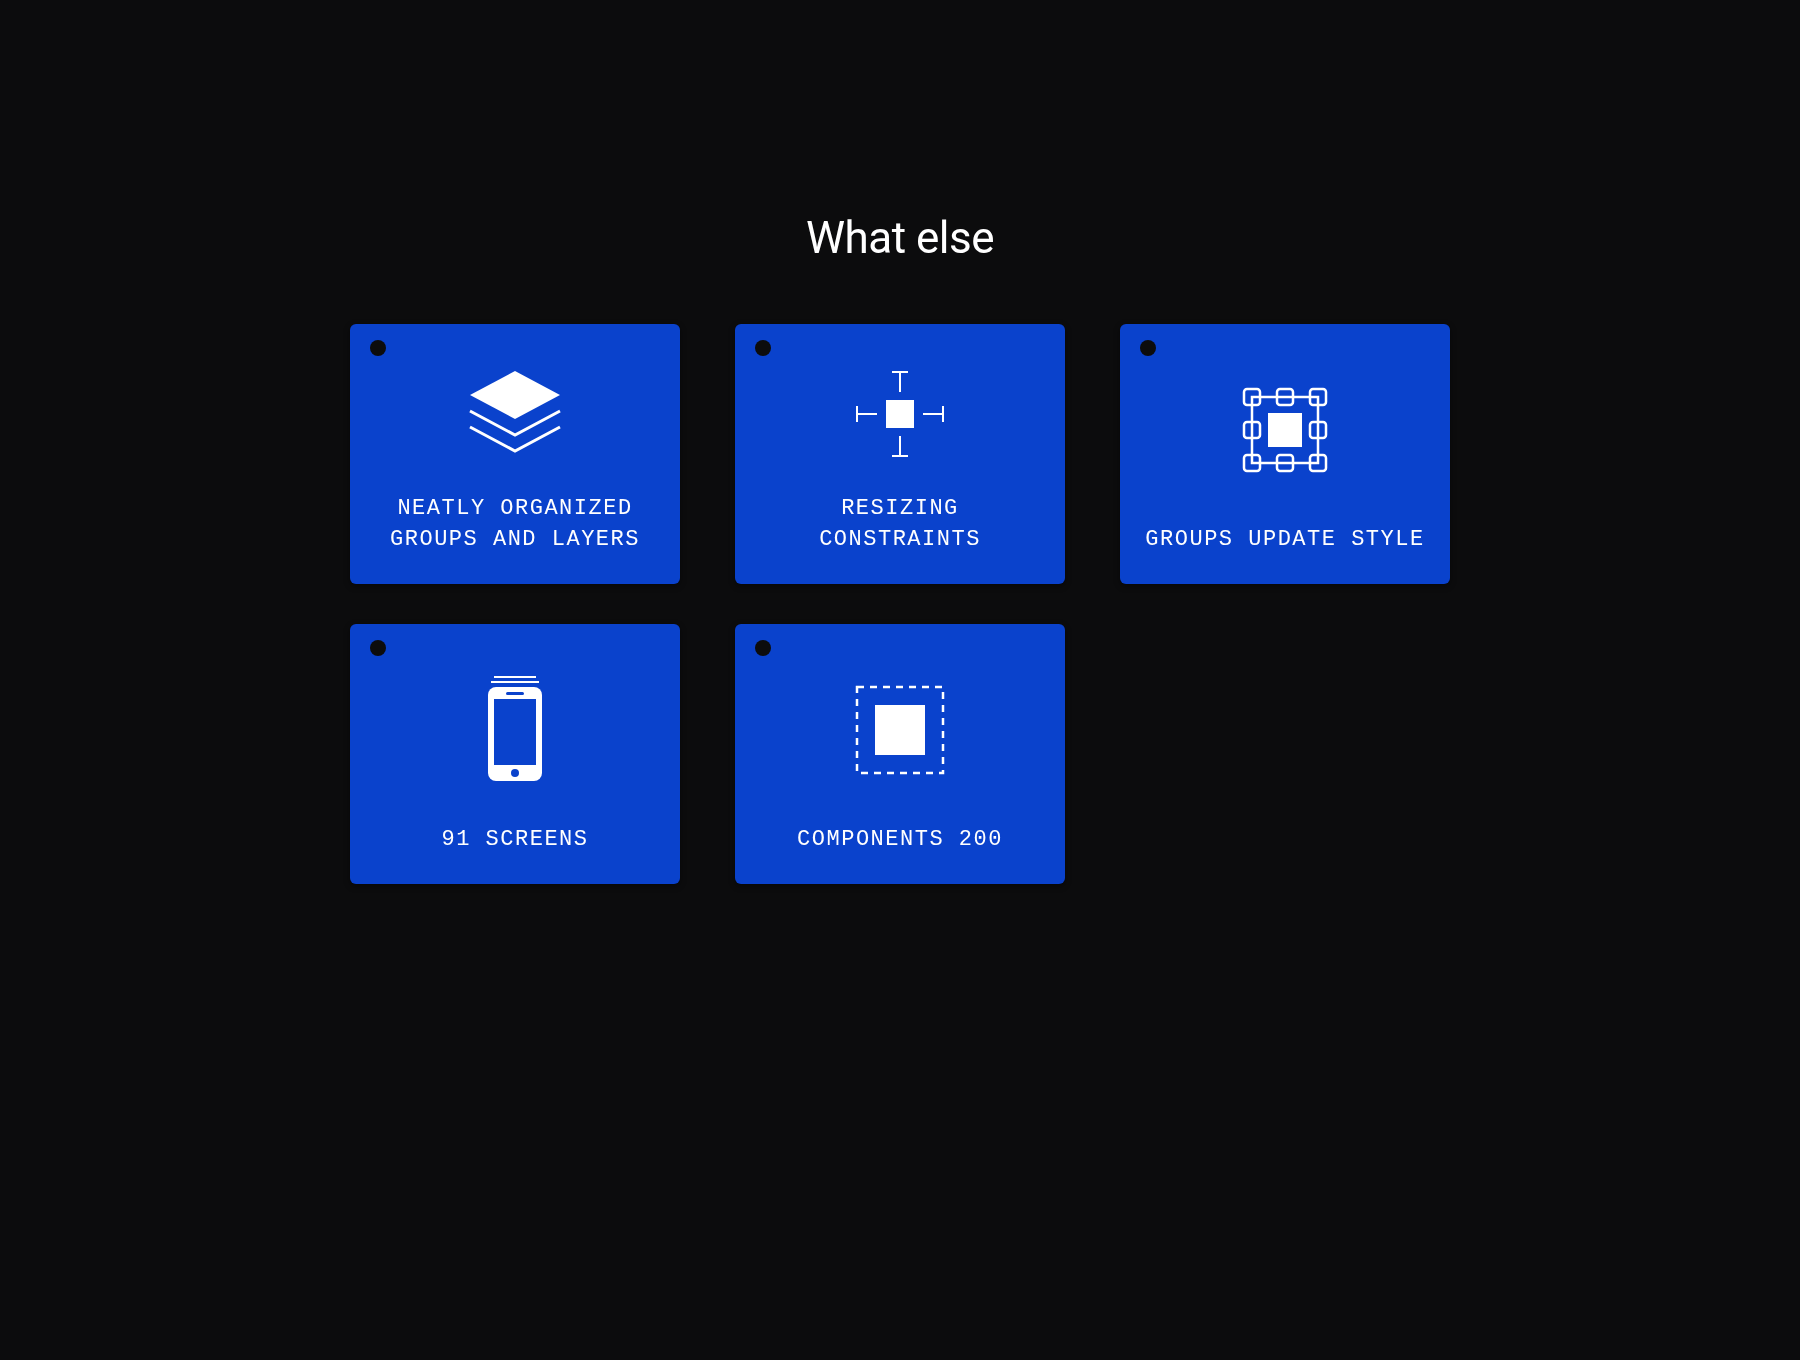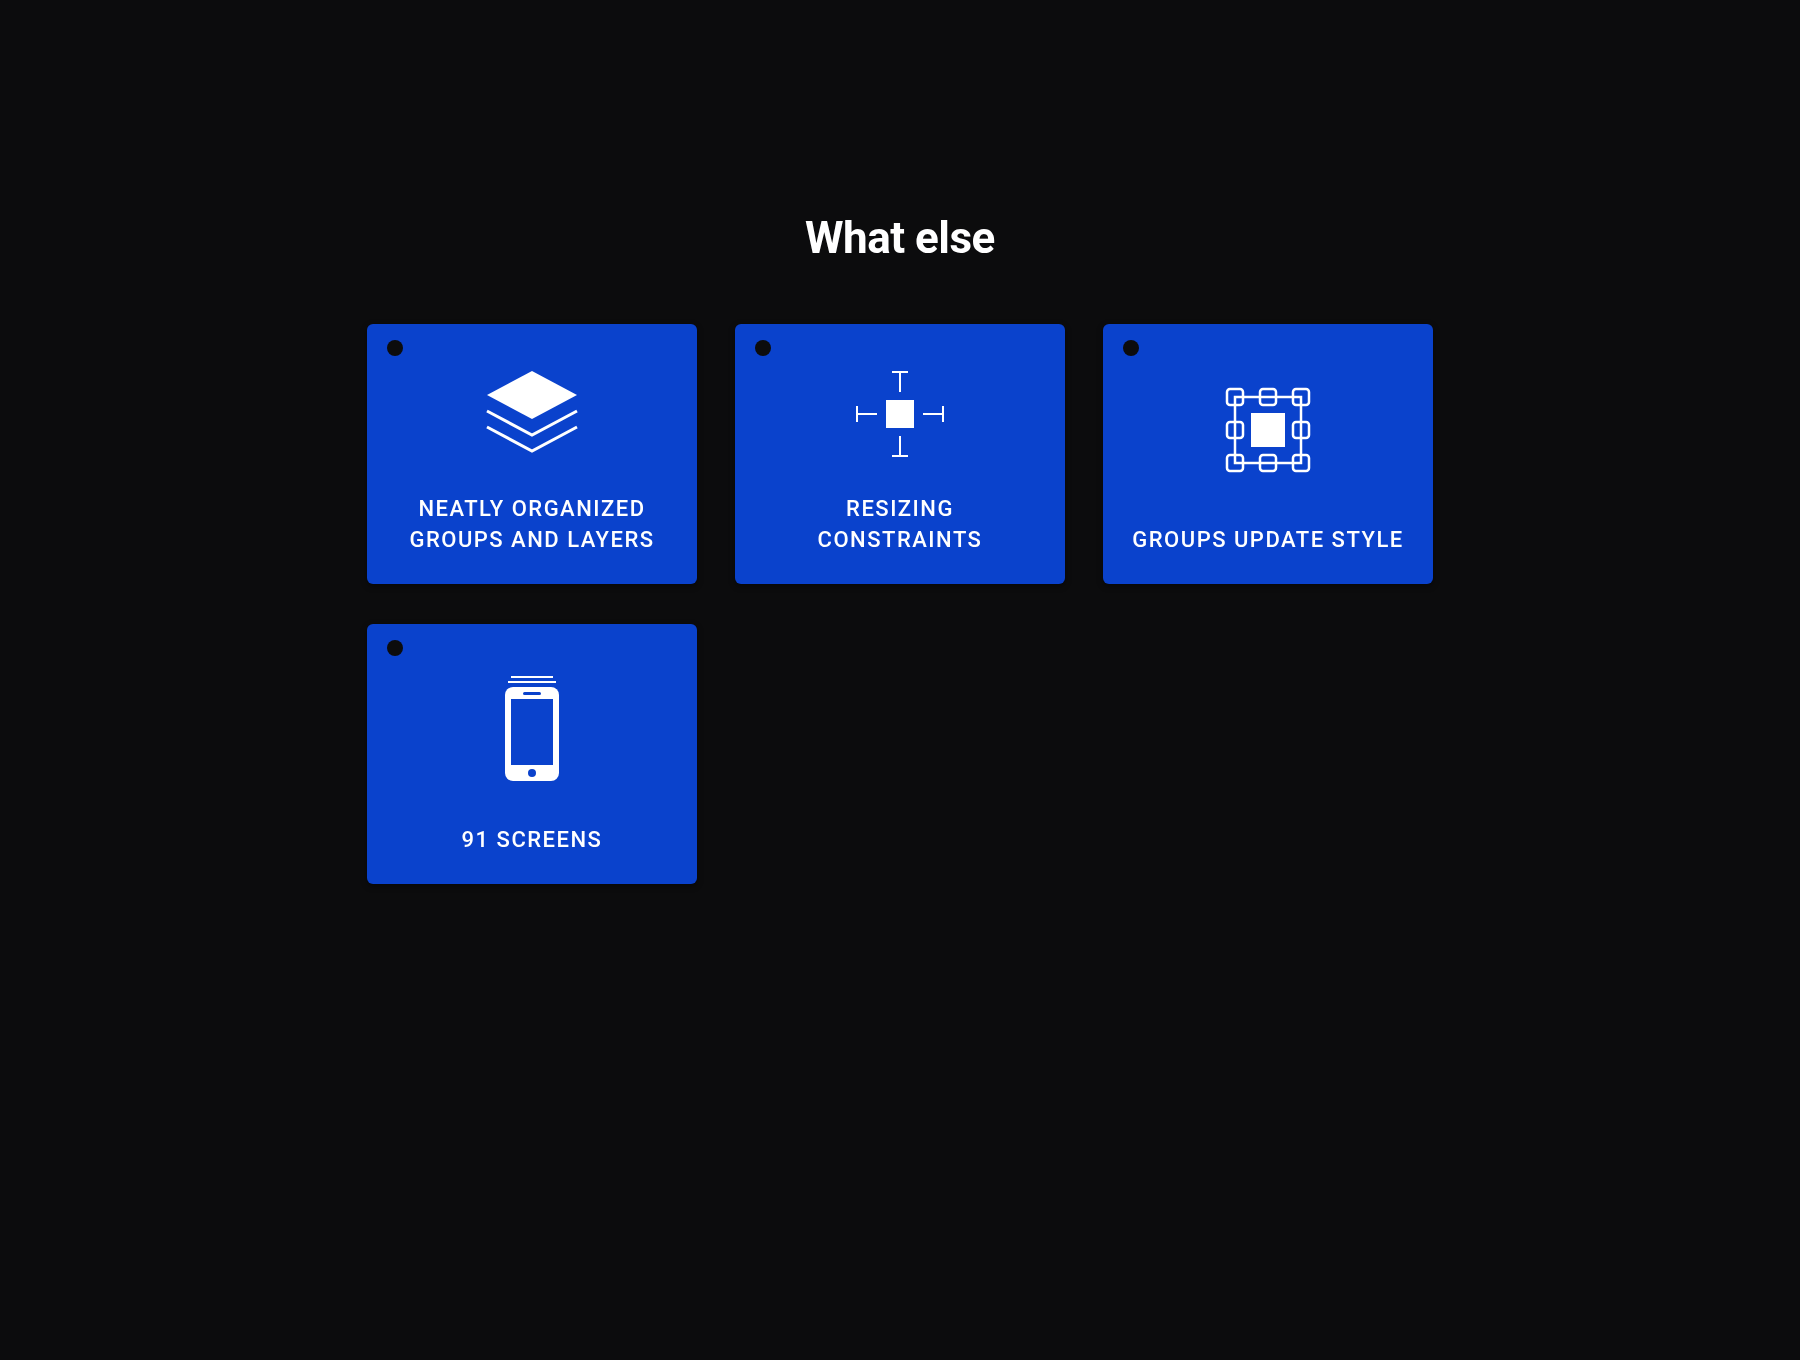--- a/index.html
+++ b/index.html
@@ -15,30 +15,31 @@
   .stage {
     width: 1260px;
     height: 960px;
     display: flex;
     flex-direction: column;
     align-items: center;
   }
   .title {
     color: #ffffff;
     font-size: 44px;
-    font-weight: 700;
+    font-weight: 400;
     margin-top: 12px;
     margin-bottom: 60px;
     letter-spacing: -0.5px;
   }
   .grid {
     display: grid;
     grid-template-columns: repeat(3, 330px);
     grid-template-rows: repeat(2, 260px);
-    gap: 40px 38px;
+    gap: 40px 55px;
+    font-family: Liberation Mono, monospace;
   }
   .card {
     background: #0a42cc;
     border-radius: 6px;
     position: relative;
     display: flex;
     flex-direction: column;
     align-items: center;
     justify-content: flex-end;
     padding-bottom: 28px;
@@ -146,15 +147,25 @@
           <line x1="11" y1="7" x2="59" y2="7" stroke="#ffffff" stroke-width="2"></line>
           <rect x="8" y="12" width="54" height="94" rx="8" fill="#ffffff"></rect>
           <rect x="14" y="24" width="42" height="66" fill="#0a42cc"></rect>
           <rect x="26" y="17" width="18" height="3" rx="1.5" fill="#0a42cc"></rect>
           <circle cx="35" cy="98" r="4" fill="#0a42cc"></circle>
         </svg>
       </div>
       <div class="label">91 SCREENS</div>
     </div>
 
+    <div class="card">
+      <span class="dot"></span>
+      <div class="icon-wrap">
+        <svg width="110" height="110" viewBox="0 0 110 110">
+          <rect x="12" y="12" width="86" height="86" fill="none" stroke="#ffffff" stroke-width="2.5" stroke-dasharray="7 6"></rect>
+          <rect x="30" y="30" width="50" height="50" fill="#ffffff"></rect>
+        </svg>
+      </div>
+      <div class="label">COMPONENTS 200</div>
+    </div>
 
   </div>
 </div>
 
 </body></html>

